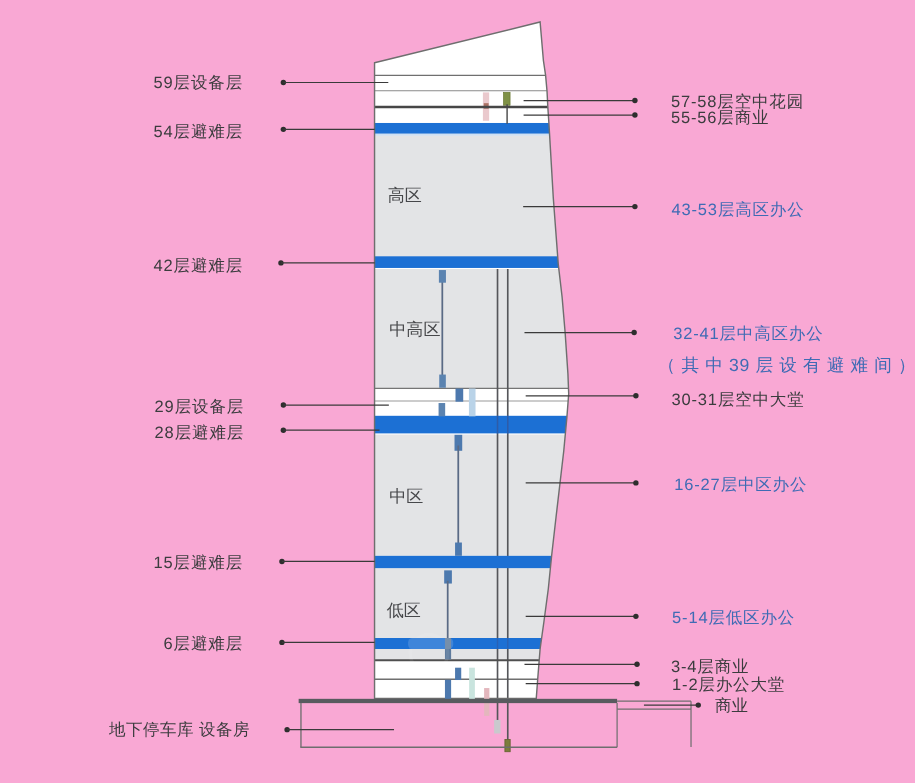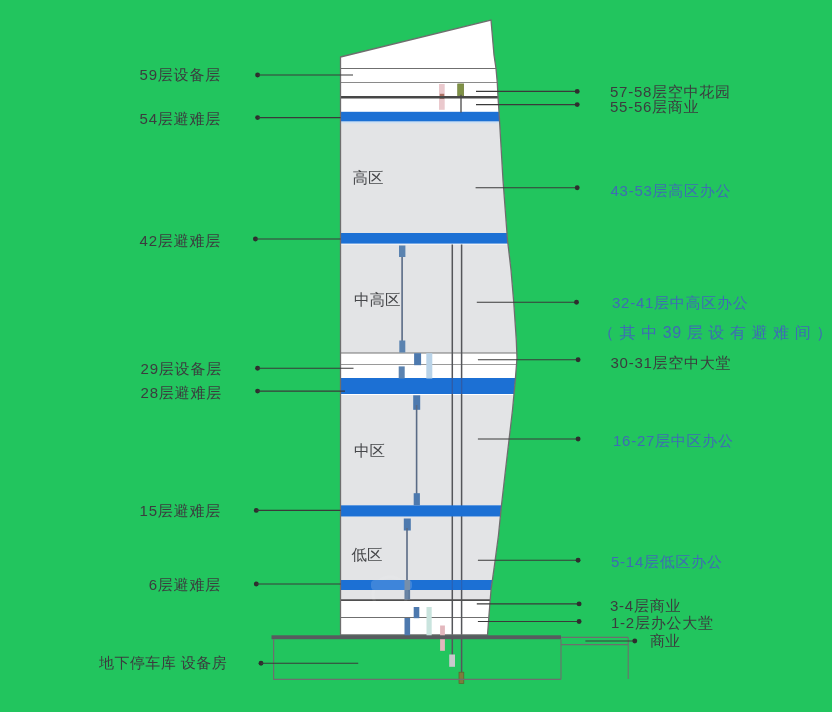--- a/index.html
+++ b/index.html
@@ -1,16 +1,16 @@
 <!DOCTYPE html>
 <html><head>
 <meta charset="utf-8">
 <style>
 html,body{margin:0;padding:0;background:#ffffff;}
-#stage{position:relative;width:832px;height:712px;background:#22c55e;overflow:hidden;}
+#stage{position:relative;width:832px;height:712px;background:#f9a8d4;overflow:hidden;}
 svg{display:block;}
 text{font-family:"Liberation Sans",sans-serif;}
 </style>
 </head>
 <body>
 <div id="stage">
 <svg width="832" height="712" viewBox="0 0 832 712">
 <defs>
 <clipPath id="tower">
 <path d="M340.5,57 L491,20 L494,55 L496,68.5 L497.3,83 L498,97 L499,112 L499.6,122 L503,180 L507.5,240 L511,270 L513.8,303 L516.3,340 L517,358 L515.3,380 L512.5,410 L509,440 L505.5,470 L501.5,505 L498.5,535 L494.5,565 L491,590 L489,615 L487.5,635 L340.5,635 Z"></path>

